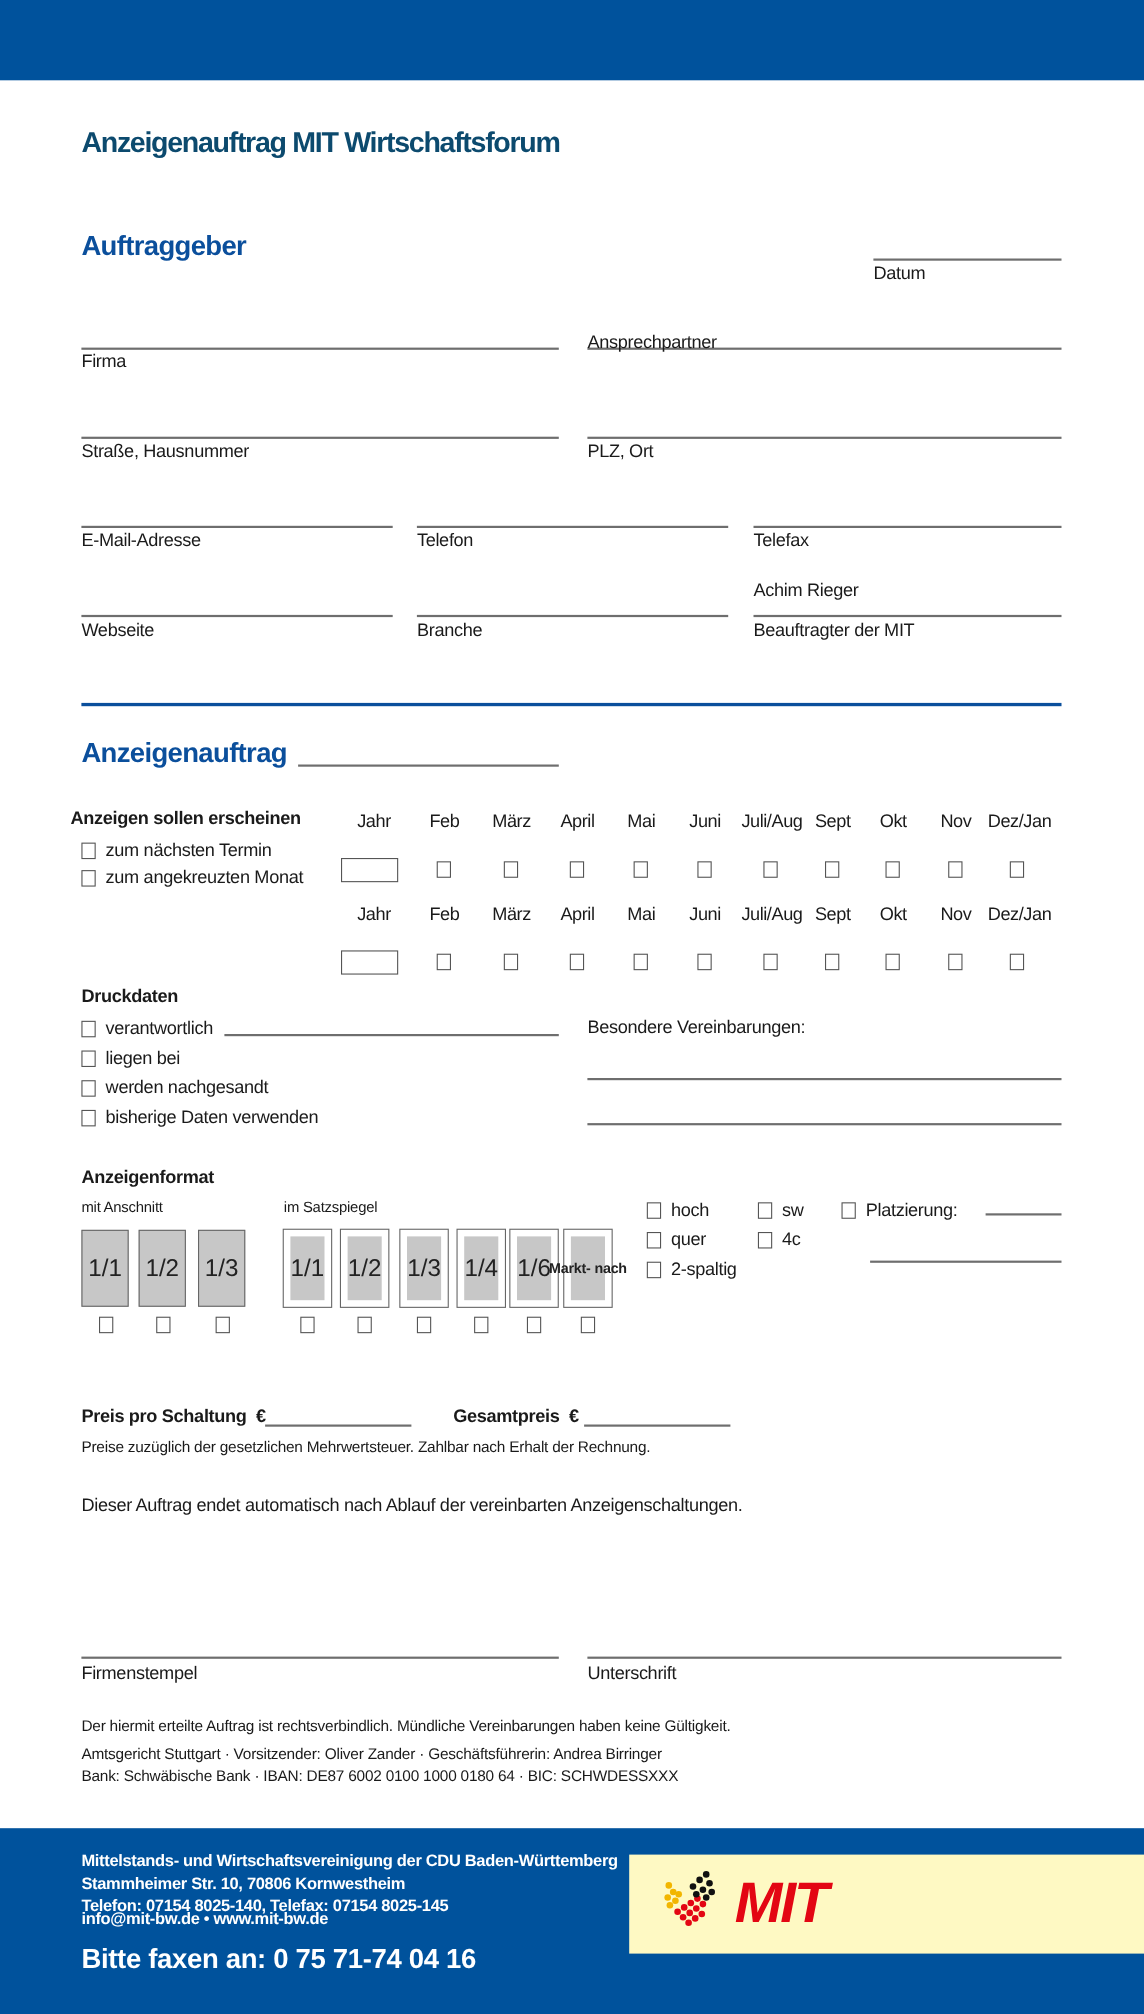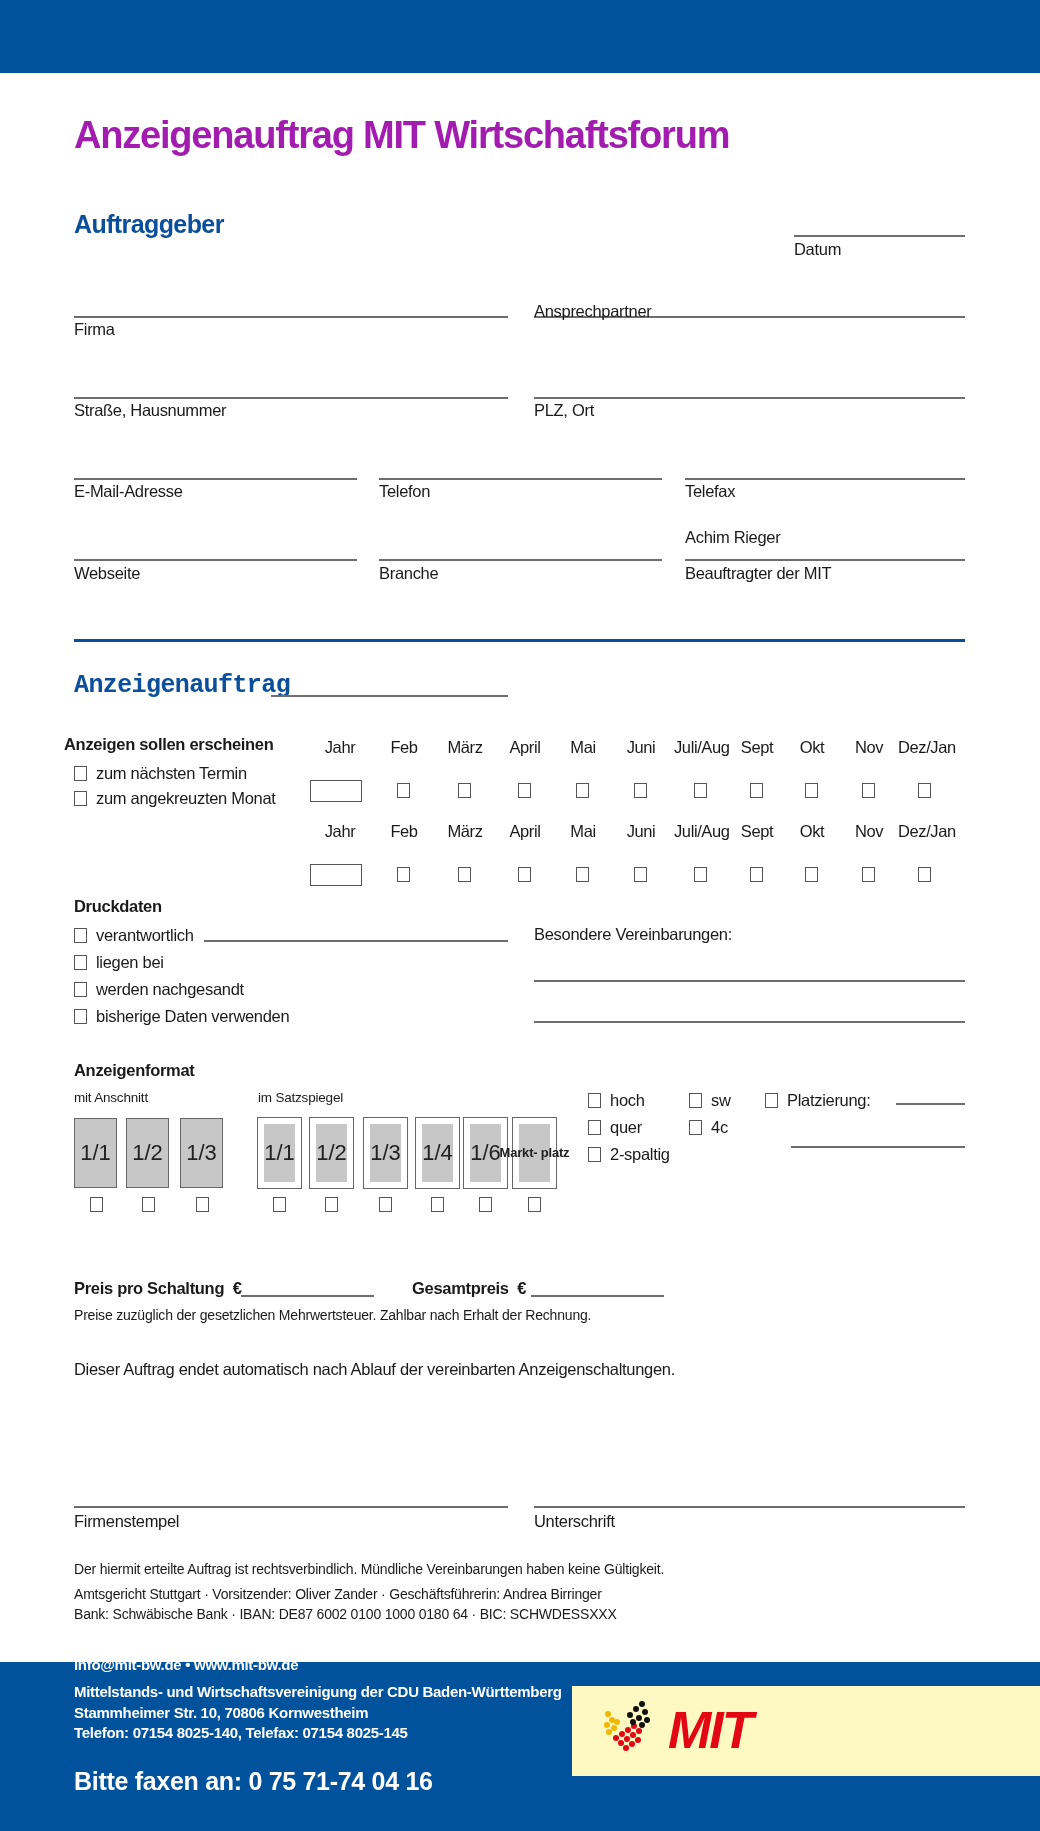--- a/index.html
+++ b/index.html
@@ -1,19 +1,19 @@
 <!DOCTYPE html>
 <html><head>
 <meta charset="utf-8">
 <style>
   html, body { margin:0; padding:0; }
   body { width:1040px; height:1831px; position:relative; background:#ffffff; font-family:"Liberation Sans", sans-serif; color:#1a1a1a; overflow:hidden; }
   .abs { position:absolute; }
   .topbar { left:0; top:0; width:1040px; height:73px; background:#00529c; }
-  .title { left:74px; top:114px; font-size:38px; font-weight:bold; color:#a21caf; letter-spacing:-1.2px; white-space:nowrap; }
+  .title { left:74px; top:114px; font-size:26px; font-weight:bold; color:#0c4a6e; letter-spacing:-1.2px; white-space:nowrap; }
   .h2 { font-size:25px; font-weight:bold; color:#0b4f9c; letter-spacing:-0.6px; white-space:nowrap; }
   .line { height:0; border-top:2px solid #6e6e6e; }
   .flabel { font-size:16.5px; color:#1a1a1a; white-space:nowrap; letter-spacing:-0.3px; }
   .blueline { height:0; border-top:3px solid #0b4f9c; }
   .bold { font-weight:bold; }
   .cb { width:13px; height:15px; border:1.5px solid #555; background:#fff; box-sizing:border-box; display:inline-block; }
   .cbl { display:flex; align-items:center; gap:9px; font-size:16.5px; white-space:nowrap; letter-spacing:-0.3px; }
   .month { font-size:16.5px; text-align:center; width:54px; white-space:nowrap; letter-spacing:-0.4px; }
   .yearbox { width:52px; height:22px; border:1.5px solid #555; box-sizing:border-box; background:#fff; }
   .fmtbox { width:43px; height:70px; box-sizing:border-box; border:1.5px solid #666; background:#c7c7c7; display:flex; align-items:center; justify-content:center; font-size:22px; color:#222; }
@@ -56,21 +56,21 @@
 <div class="abs flabel" style="left:685px;top:528px;">Achim Rieger</div>
 <div class="abs line" style="left:74px;top:559px;width:283px;"></div>
 <div class="abs flabel" style="left:74px;top:564px;">Webseite</div>
 <div class="abs line" style="left:379px;top:559px;width:283px;"></div>
 <div class="abs flabel" style="left:379px;top:564px;">Branche</div>
 <div class="abs line" style="left:685px;top:559px;width:280px;"></div>
 <div class="abs flabel" style="left:685px;top:564px;">Beauftragter der MIT</div>
 
 <div class="abs blueline" style="left:74px;top:639px;width:891px;"></div>
 
-<div class="abs h2" style="left:74px;top:671px;font-family:Liberation Mono, monospace;">Anzeigenauftrag</div>
+<div class="abs h2" style="left:74px;top:671px;">Anzeigenauftrag</div>
 <div class="abs line" style="left:271px;top:695px;width:237px;"></div>
 
 <div class="abs flabel bold" style="left:64px;top:735px;">Anzeigen sollen erscheinen</div>
 <div class="abs" style="left:74px;top:761px;">
   <div class="cbl" style="height:25px;">
     <span class="cb"></span>
     <span>zum nächsten Termin</span>
   </div>
   <div class="cbl" style="height:25px;">
     <span class="cb"></span>
@@ -180,21 +180,21 @@
     <div class="abs cb" style="left: 379px; top: 1197px;"></div>
     <div class="abs fmtbox2" style="left: 415px; top: 1117px;">
       <div class="fmtinner">1/4</div>
     </div>
     <div class="abs cb" style="left: 431px; top: 1197px;"></div>
     <div class="abs fmtbox2" style="left: 463px; top: 1117px;">
       <div class="fmtinner">1/6</div>
     </div>
     <div class="abs cb" style="left: 479px; top: 1197px;"></div>
     <div class="abs fmtbox2" style="left: 512px; top: 1117px;">
-      <div class="fmtinner small">Markt- platz</div>
+      <div class="fmtinner small">Markt- nach</div>
     </div>
     <div class="abs cb" style="left: 528px; top: 1197px;"></div>
   </div>
 
 <div class="abs" style="left:588px;top:1087px;">
   <div class="cbl" style="height:27px;">
       <span class="cb"></span>
       <span>hoch</span>
     </div>
   <div class="cbl" style="height:27px;">
@@ -238,21 +238,21 @@
 <div class="abs flabel" style="left:534px;top:1512px;">Unterschrift</div>
 
 <div class="abs small" style="left:74px;top:1561px;">Der hiermit erteilte Auftrag ist rechtsverbindlich. Mündliche Vereinbarungen haben keine Gültigkeit.</div>
 <div class="abs small" style="left:74px;top:1586px;">Amtsgericht Stuttgart · Vorsitzender: Oliver Zander · Geschäftsführerin: Andrea Birringer</div>
 <div class="abs small" style="left:74px;top:1606px;">Bank: Schwäbische Bank · IBAN: DE87 6002 0100 1000 0180 64 · BIC: SCHWDESSXXX</div>
 
 <div class="abs footer"></div>
 <div class="abs ftext" style="left:74px;top:1683px;">Mittelstands- und Wirtschaftsvereinigung der CDU Baden-Württemberg</div>
 <div class="abs ftext" style="left:74px;top:1704px;">Stammheimer Str. 10, 70806 Kornwestheim</div>
 <div class="abs ftext" style="left:74px;top:1724px;">Telefon: 07154 8025-140, Telefax: 07154 8025-145</div>
-<div class="abs ftext" style="left:74px;top:1656px;">info@mit-bw.de • www.mit-bw.de</div>
+<div class="abs ftext" style="left:74px;top:1736px;">info@mit-bw.de • www.mit-bw.de</div>
 <div class="abs ftext" style="left:74px;top:1767px;font-size:25px;">Bitte faxen an: 0 75 71-74 04 16</div>
 
 <div class="abs logo">
   <svg class="abs" style="left:30px;top:12px;" width="60" height="62" viewBox="0 0 60 62">
     <g fill="#f2b600">
       <circle cx="6" cy="16" r="3"></circle>
         <circle cx="10" cy="22" r="3"></circle>
         <circle cx="5" cy="27" r="3"></circle>
         <circle cx="12" cy="30" r="3"></circle>
         <circle cx="7" cy="34" r="3"></circle>

